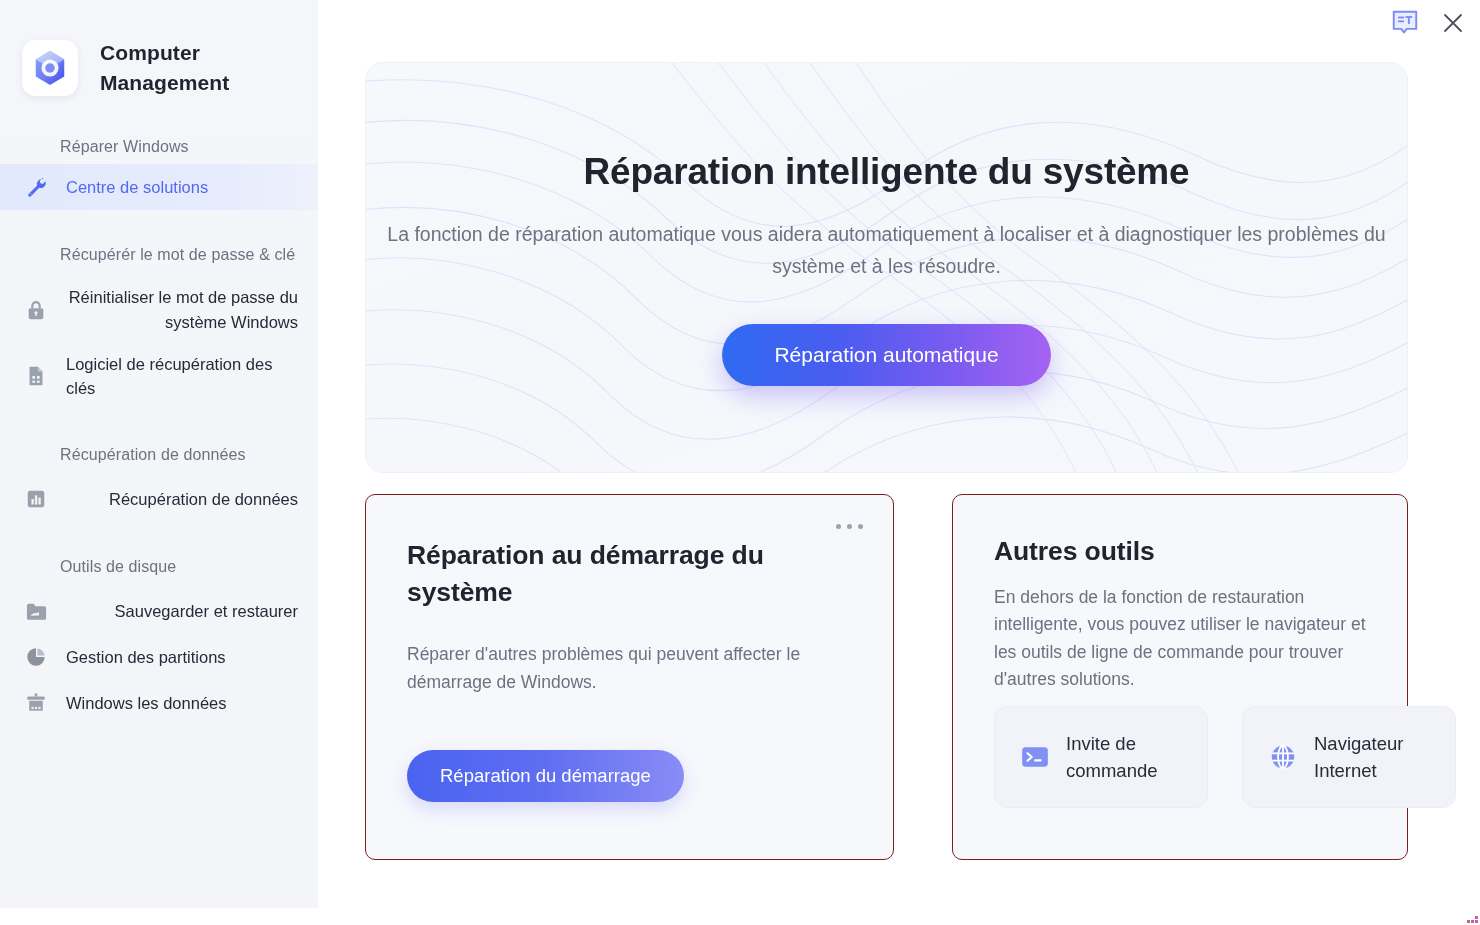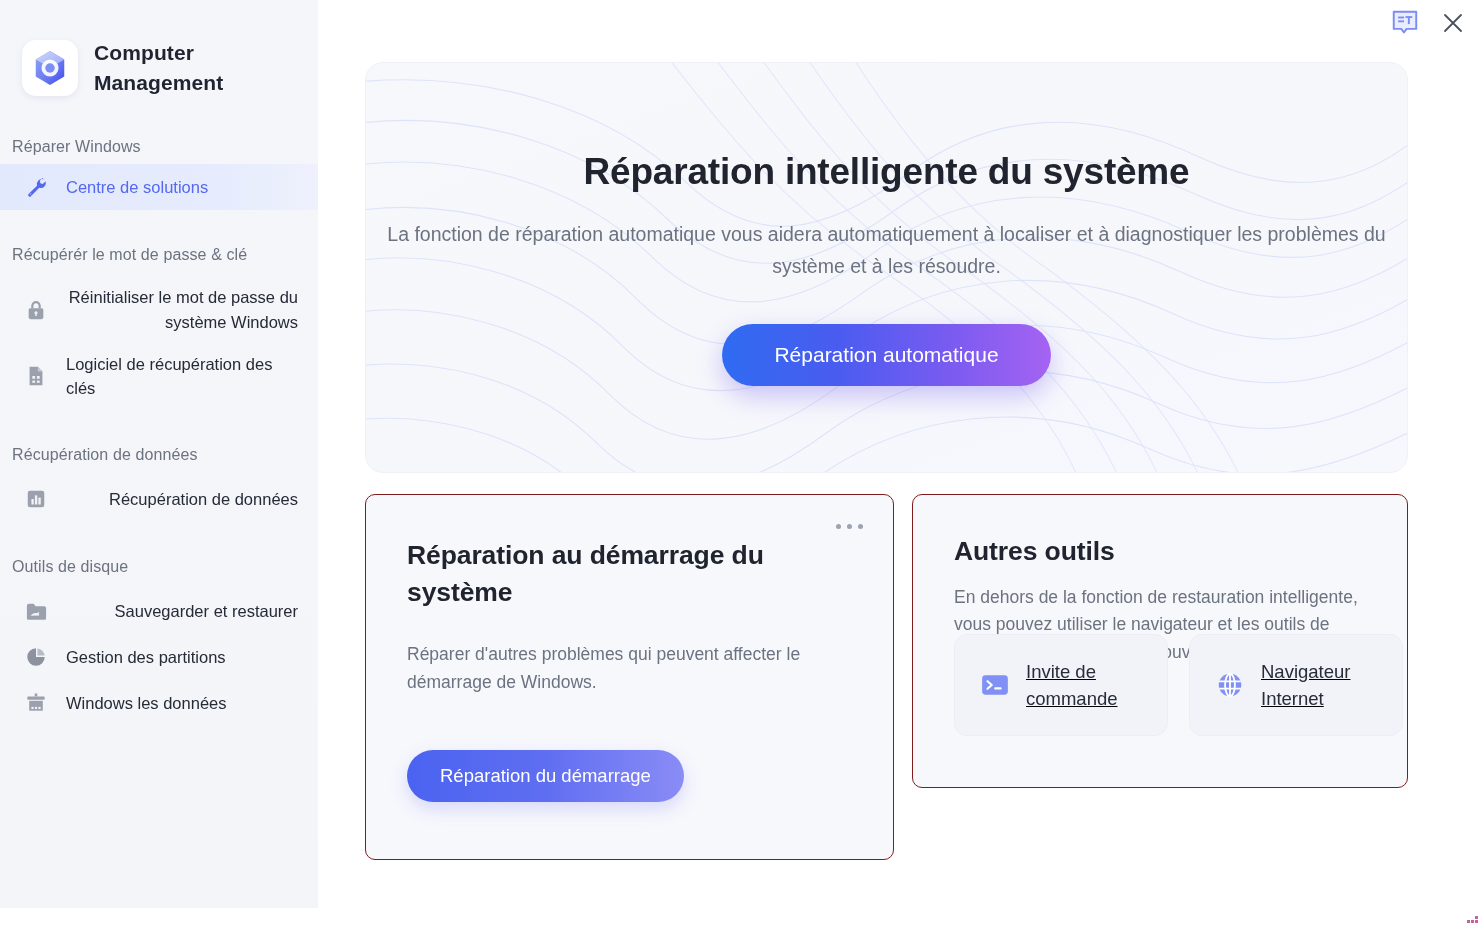--- a/index.html
+++ b/index.html
@@ -40,28 +40,30 @@
     display: flex; align-items: center; justify-content: center;
     flex: 0 0 56px;
   }
   .brand-title {
     font-size: 21px;
     font-weight: bold;
     color: #1f2430;
     line-height: 1.45;
     max-width: 170px;
     letter-spacing: .1px;
+    margin-left: 6px;
   }
 
   .section-label {
     font-size: 16px;
     color: #6b7280;
     padding: 0 12px;
     line-height: 1.45;
     letter-spacing: .1px;
+    margin-left: 48px;
   }
   .sec-gap-1 { margin-top: 36px; }
   .sec-gap { margin-top: 33px; }
 
   .nav-item {
     display: flex;
     align-items: center;
     gap: 16px;
     padding: 9px 20px 9px 22px;
     font-size: 16.5px;
@@ -148,21 +150,21 @@
     margin-top: 21px;
   }
   .card {
     border-radius: 10px;
     background: #f7f8fc;
     border: 1px solid #7f1d1d;
     position: relative;
     padding: 42px 40px 0 41px;
   }
   .card-left { flex: 0 0 529px; height: 366px; }
-  .card-right { flex: 1; height: 294px; padding-top: 38px; }
+  .card-right { flex: 1; height: 366px; padding-top: 38px; margin-left: 40px; }
   .card-title {
     font-size: 26.5px;
     font-weight: bold;
     color: #20242e;
     line-height: 1.38;
     letter-spacing: -.1px;
   }
   .card-desc {
     margin-top: 31px;
     font-size: 17.5px;
@@ -188,22 +190,21 @@
     padding: 15px 33px;
     border-radius: 27px;
     background: linear-gradient(90deg,#4a63f0 0%, #5f6ef1 50%, #8a8cf6 100%);
     box-shadow: 0 7px 18px rgba(100,105,240,.22);
   }
 
   .tool-row {
     position: absolute;
     left: 41px; bottom: 51px;
     display: flex;
-    gap: 21px;
-    text-decoration: underline;
+    gap: 34px;
   }
   .tool-btn {
     width: 214px; height: 102px;
     border-radius: 13px;
     background: #f1f3f9;
     border: 1px solid #eceef5;
     display: flex;
     align-items: center;
     gap: 15px;
     padding: 0 20px 0 24px;

